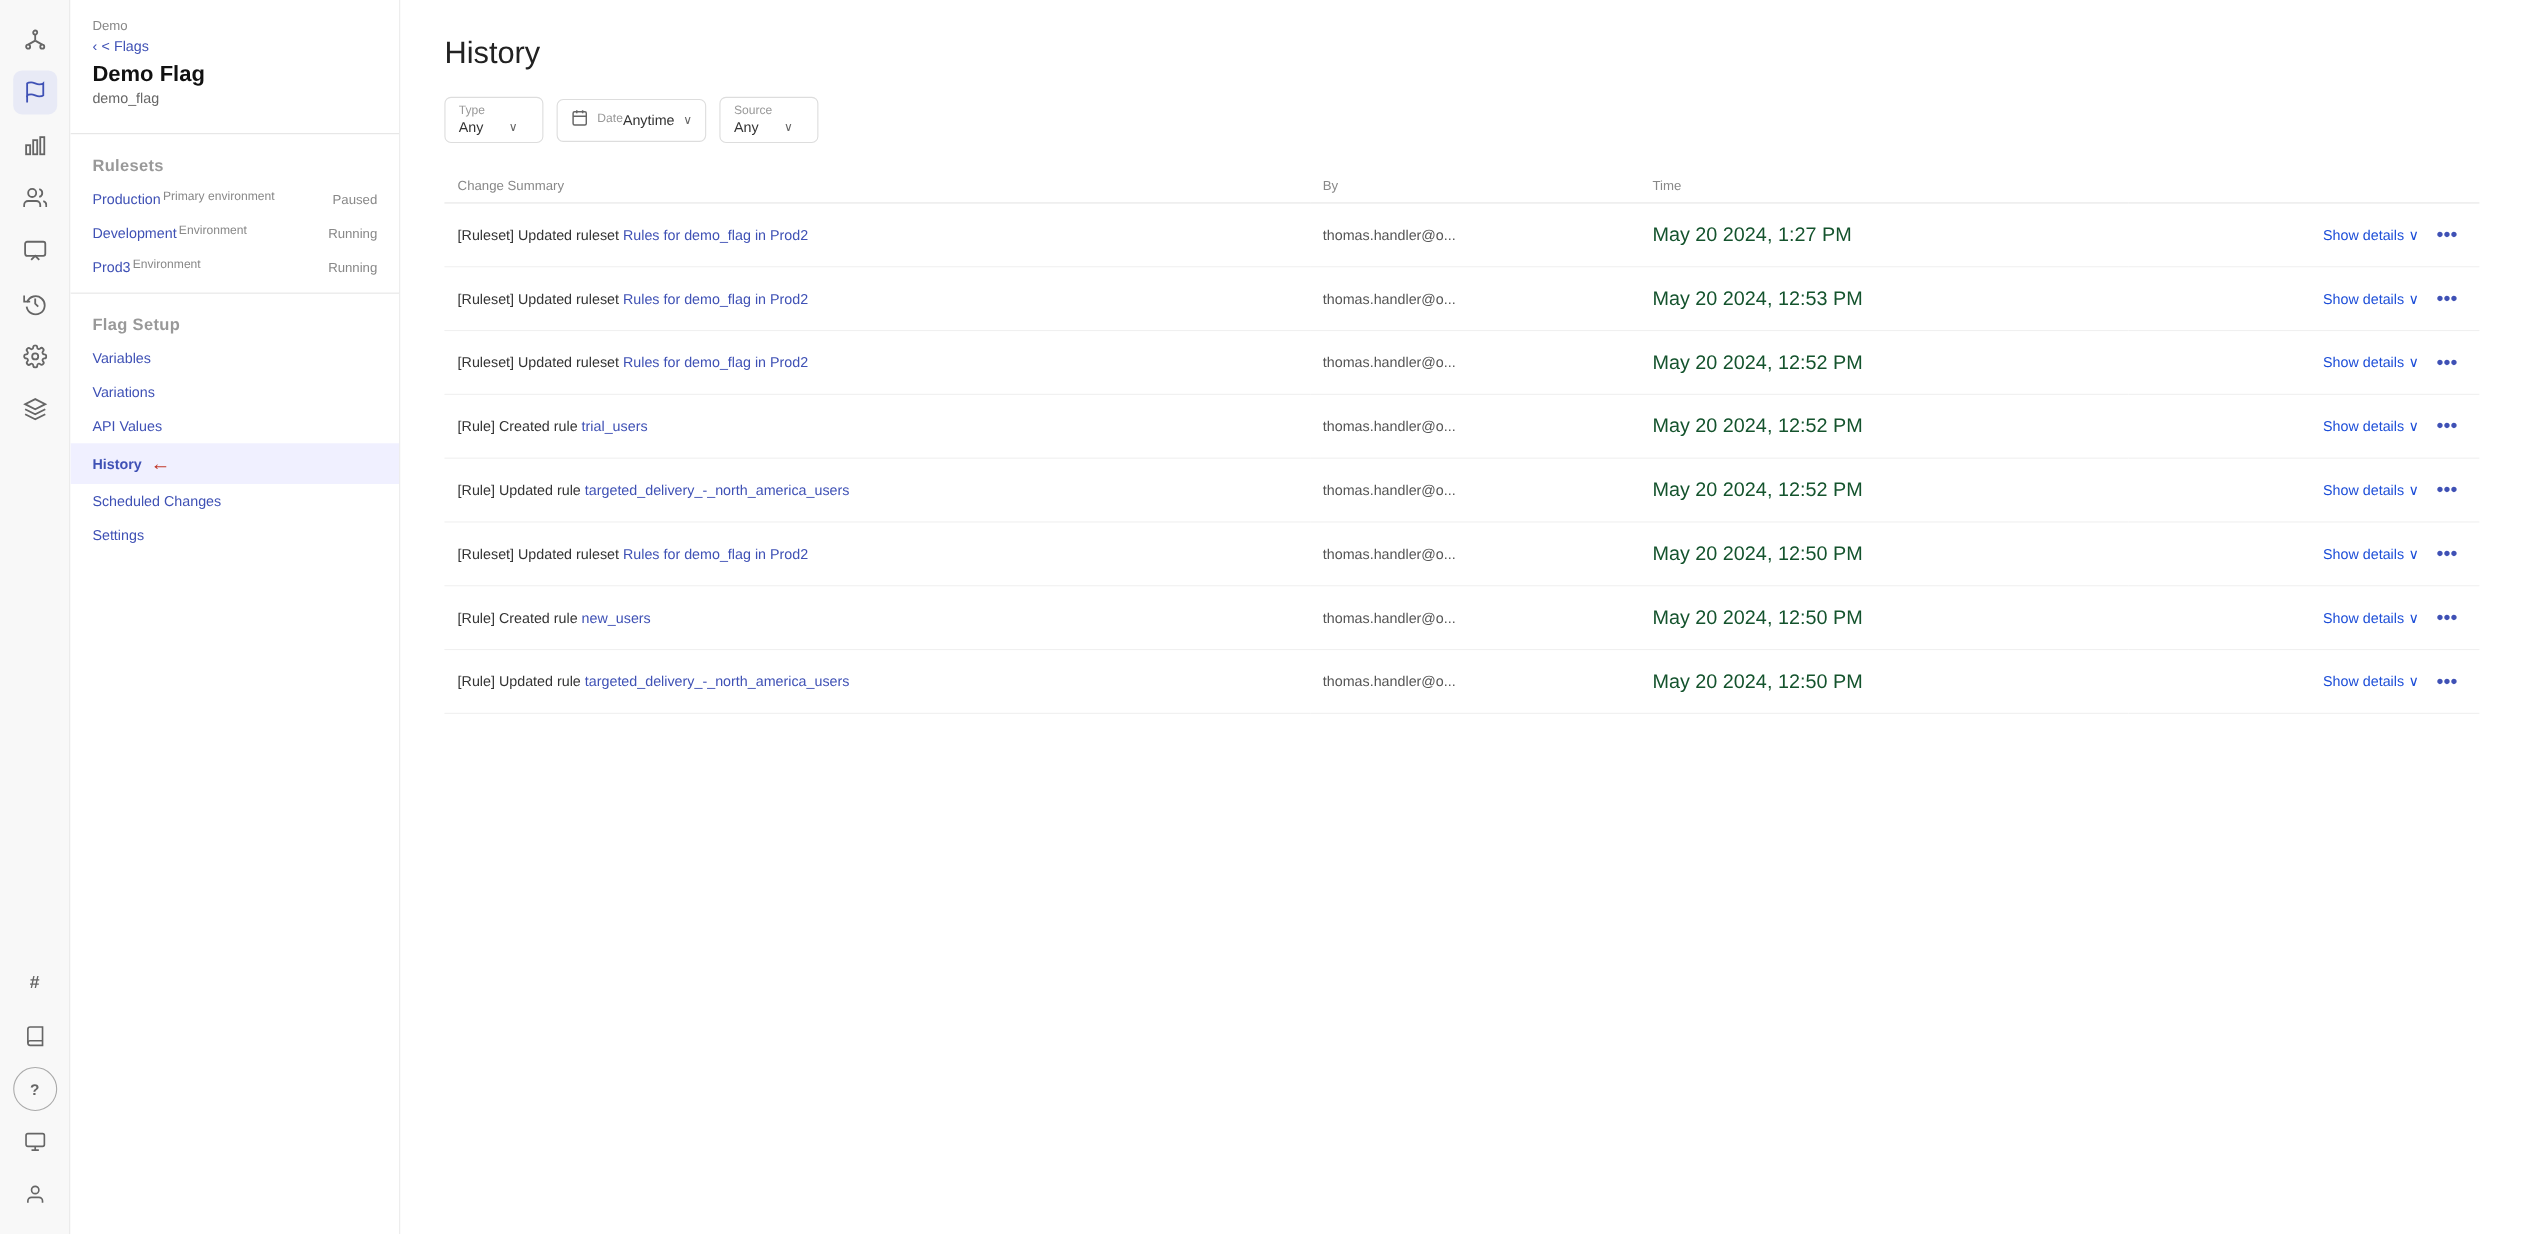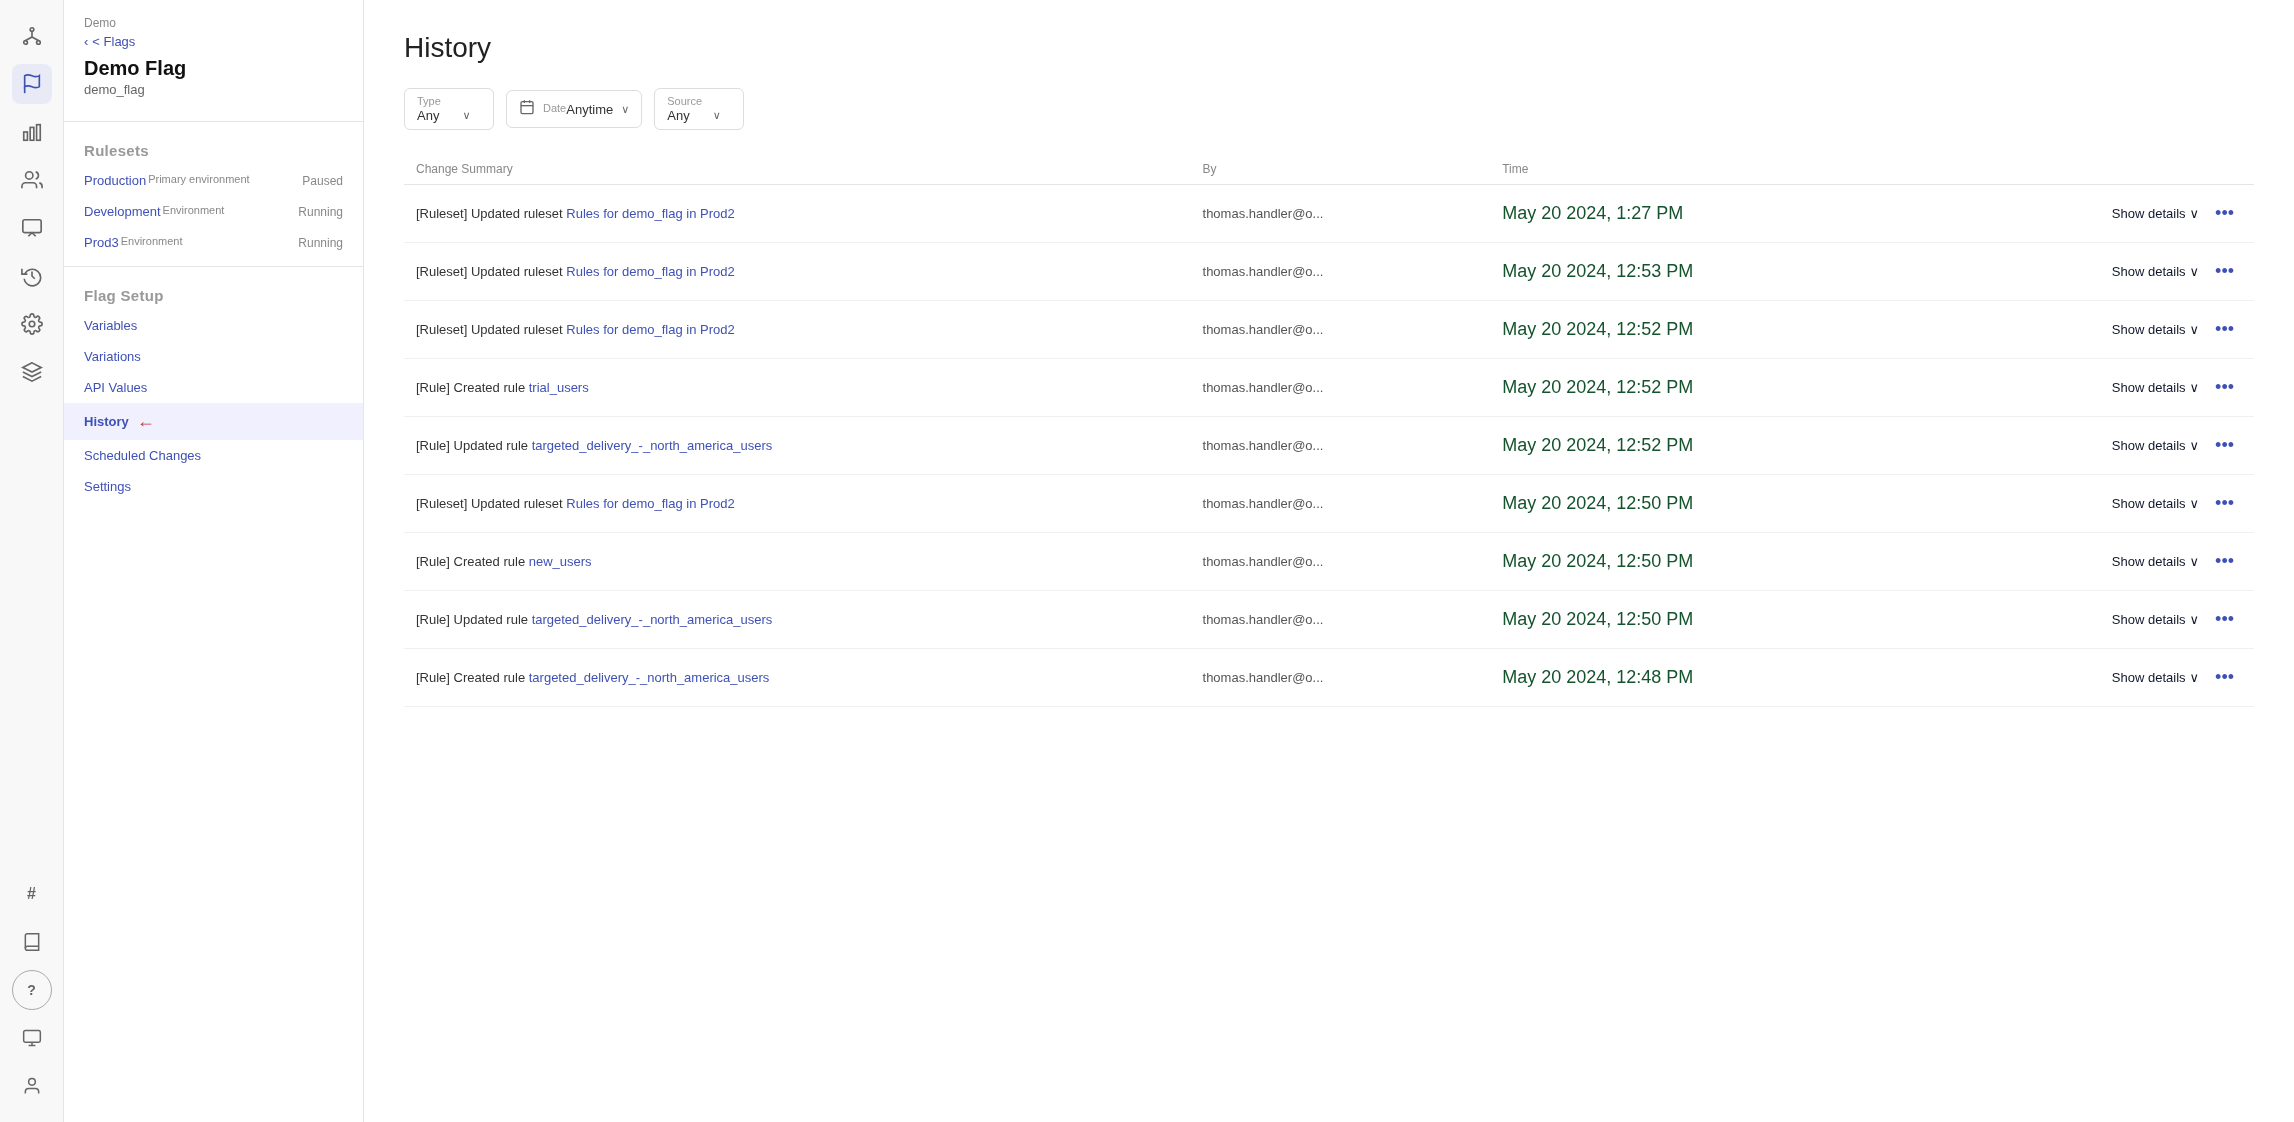--- a/index.html
+++ b/index.html
@@ -168,21 +168,21 @@
       vertical-align: middle;
     }
     .change-summary { font-size: 13px; color: #333; }
     .change-link { color: #3f51b5; text-decoration: none; cursor: pointer; }
     .by-col { color: #555; font-size: 13px; }
     .time-col { color: #14532d; font-size: 18px; white-space: nowrap; }
     .show-details-btn {
       display: flex;
       align-items: center;
       gap: 4px;
-      color: #0f172a;
+      color: #1d4ed8;
       font-size: 13px;
       cursor: pointer;
       white-space: nowrap;
       background: none;
       border: none;
     }
     .more-btn {
       color: #3f51b5;
       font-size: 18px;
       cursor: pointer;
@@ -477,28 +477,15 @@
           <td class="time-col">May 20 2024, 12:50 PM</td>
           <td>
     <div class="actions-col">
       <button class="show-details-btn">
         Show details <span style="font-size:13px;">∨</span>
       </button>
       <button class="more-btn">•••</button>
     </div>
   </td>
         </tr>
-        <tr>
-          <td><span class="change-summary">[Rule] Created rule <a class="change-link">targeted_delivery_-_north_america_users</a></span></td>
-          <td class="by-col">thomas.handler@o...</td>
-          <td class="time-col">May 20 2024, 12:48 PM</td>
-          <td>
-    <div class="actions-col">
-      <button class="show-details-btn">
-        Show details <span style="font-size:13px;">∨</span>
-      </button>
-      <button class="more-btn">•••</button>
-    </div>
-  </td>
-        </tr>
       </tbody>
   </table>
 </div>
 
 </body></html>

